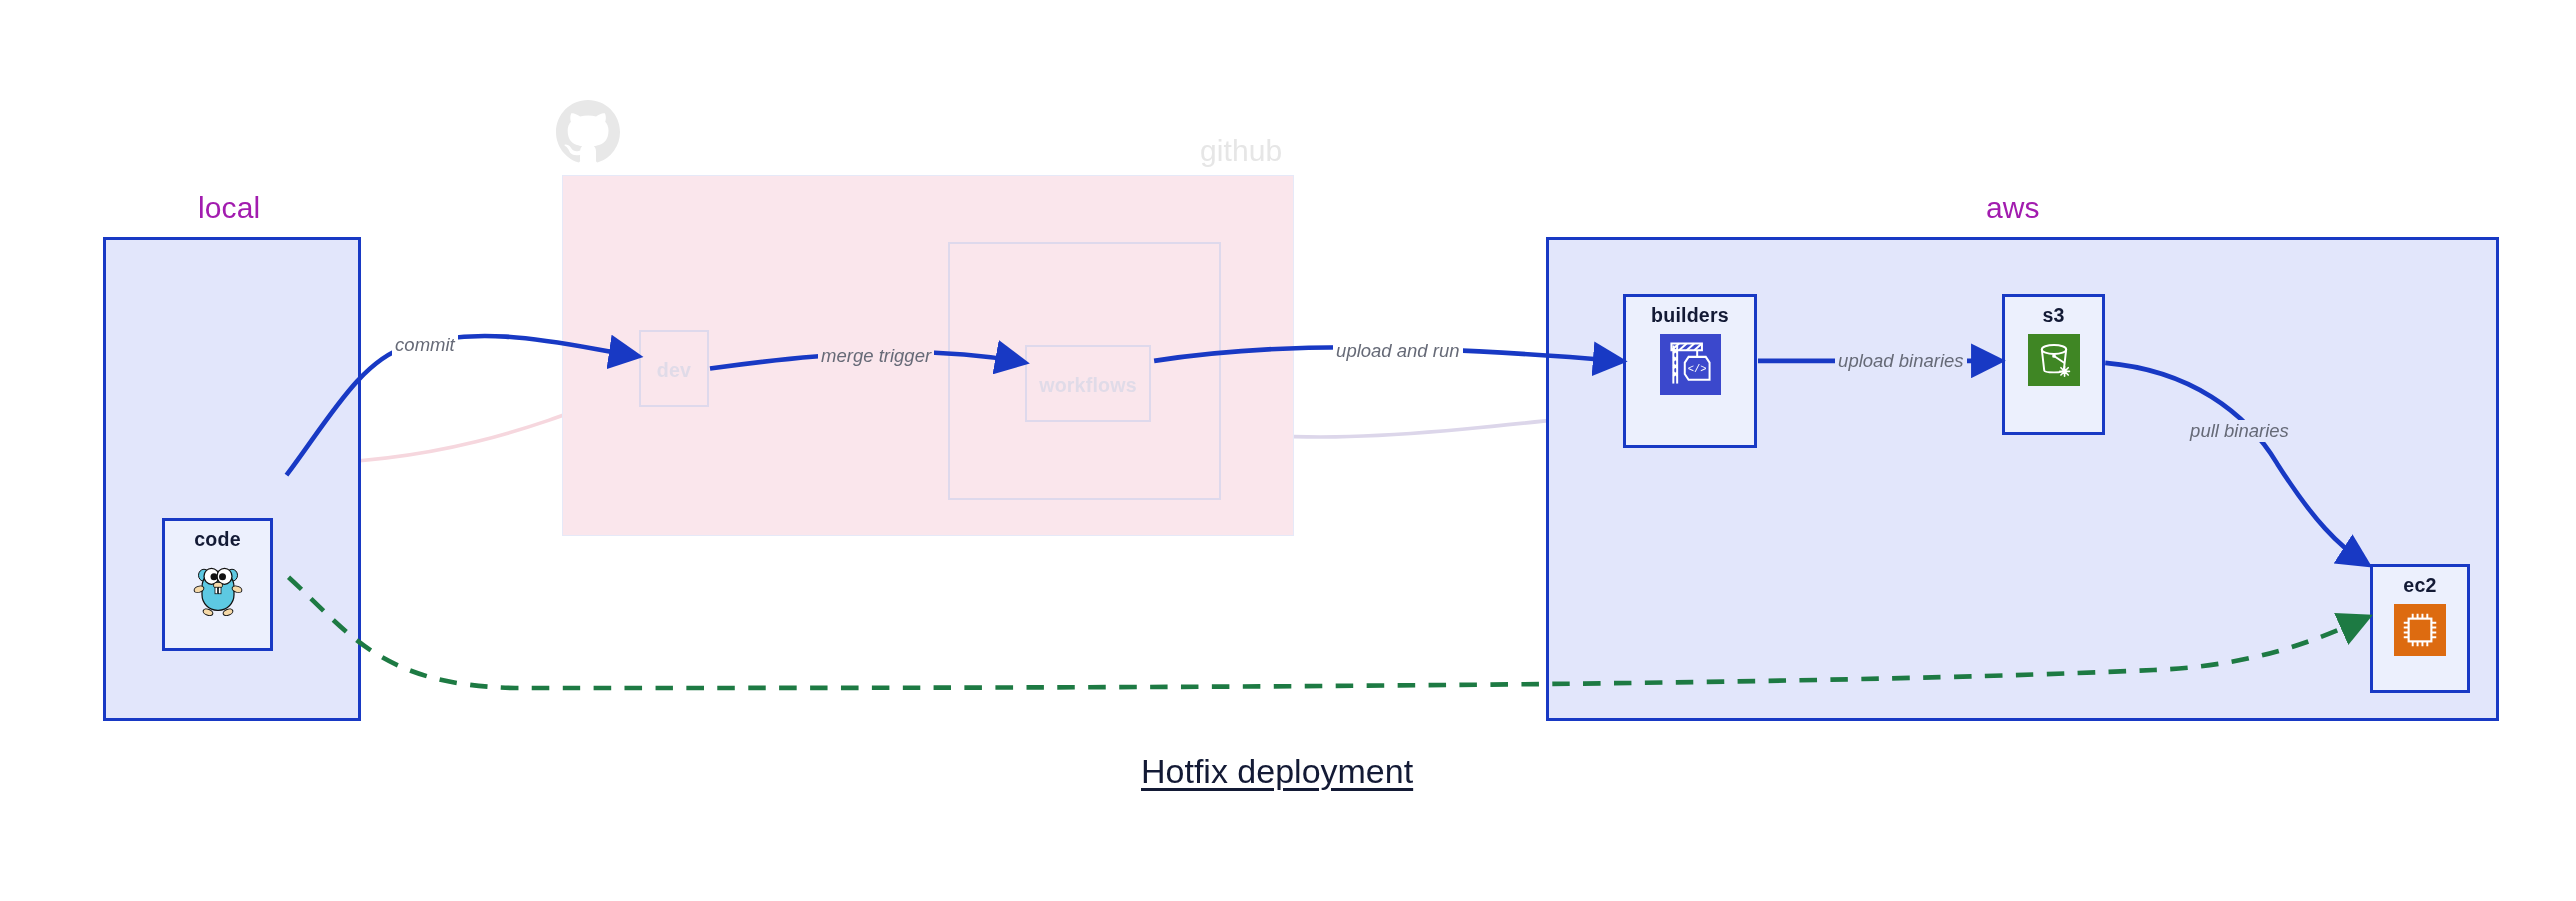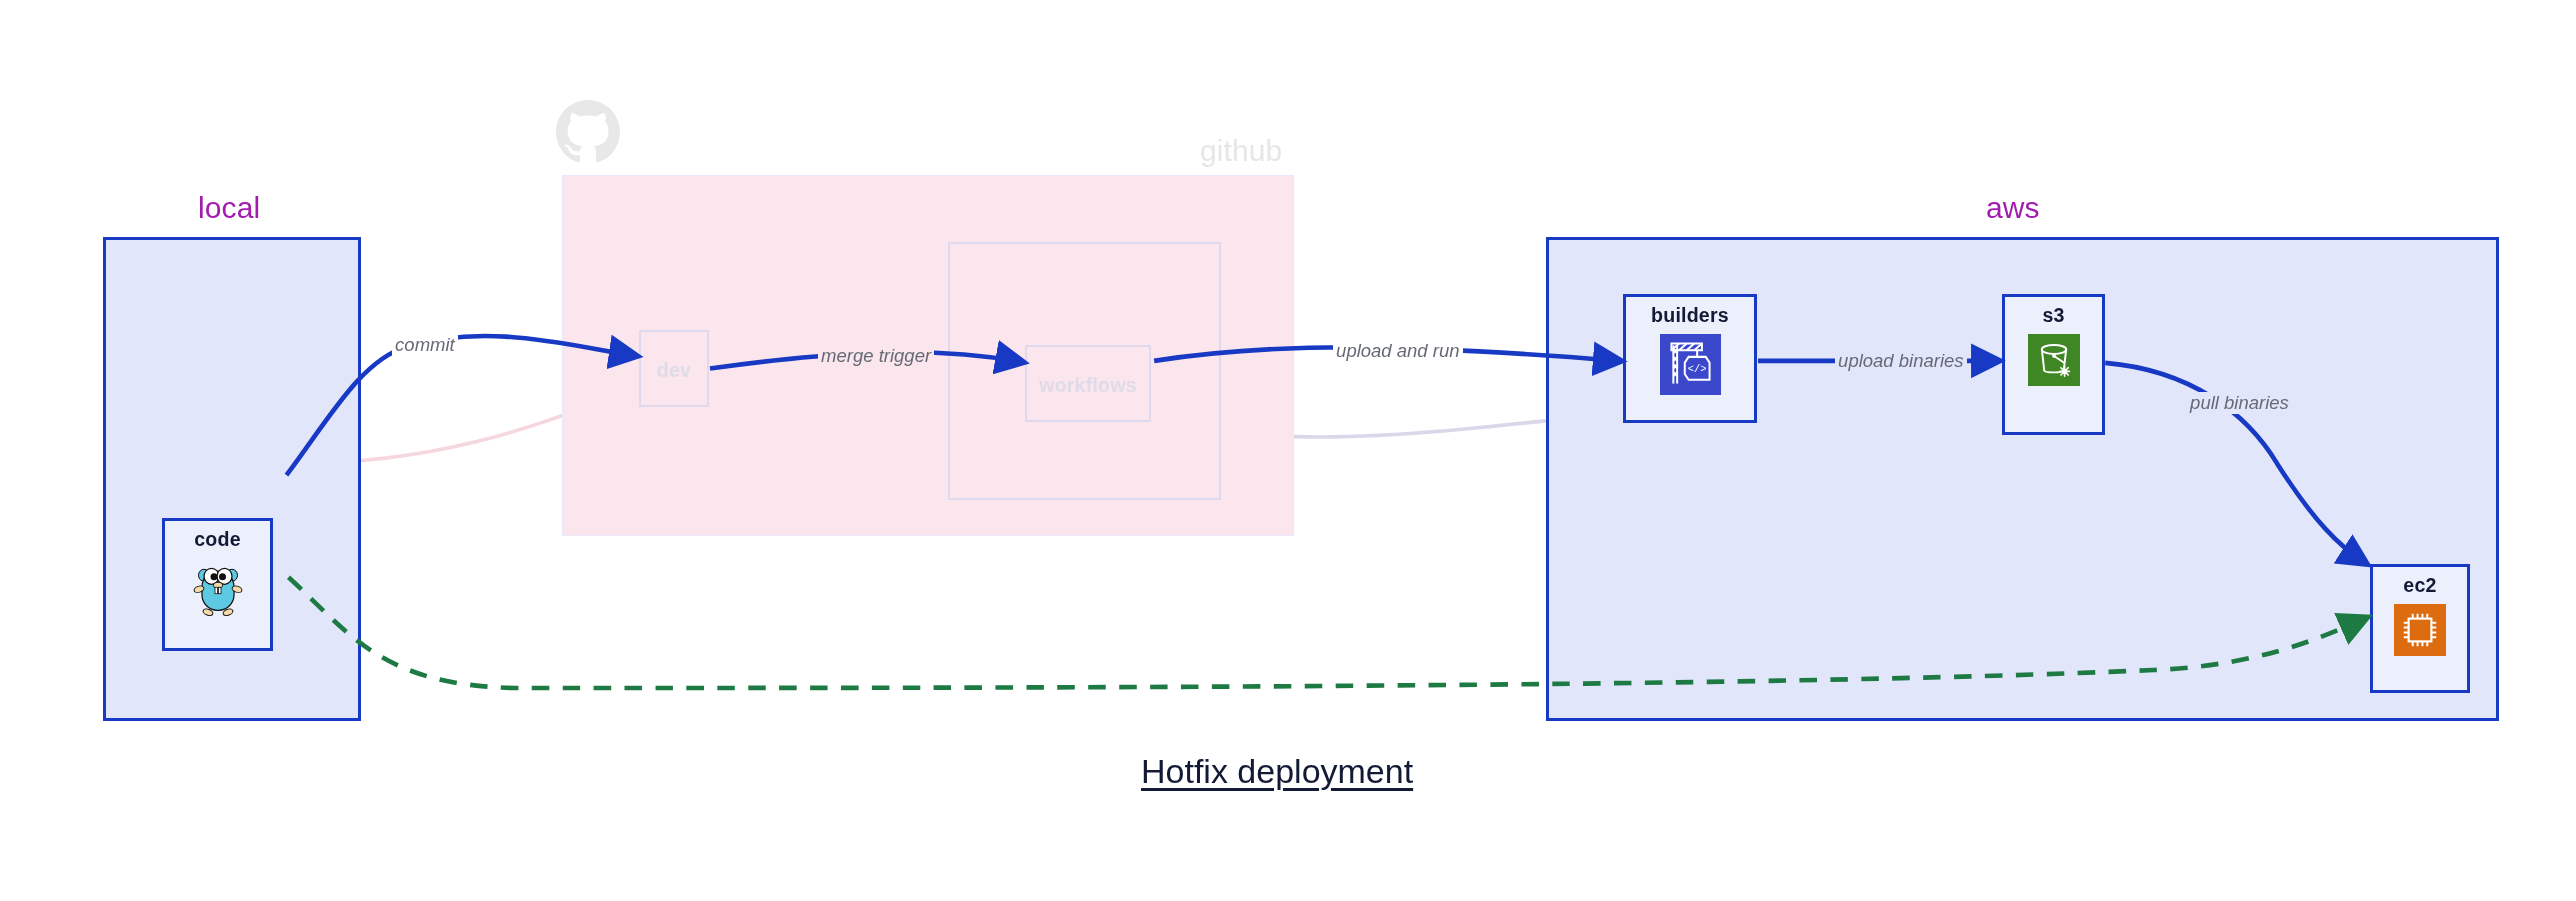--- a/index.html
+++ b/index.html
@@ -115,21 +115,21 @@
   </div>
 
   <div class="node faded" style="left:639px;top:330px;width:70px;height:77px;">
     <span class="nlabel" style="margin-top:27px;">dev</span>
   </div>
 
   <div class="node faded" style="left:1025px;top:345px;width:126px;height:77px;">
     <span class="nlabel" style="margin-top:27px;">workflows</span>
   </div>
 
-  <div class="node" style="left:1623px;top:294px;width:134px;height:129px;">
+  <div class="node" style="left:1623px;top:294px;width:134px;height:154px;">
     <span class="nlabel">builders</span>
     <span class="nicon">
       <svg width="61" height="61" viewBox="0 0 64 64">
         <rect width="64" height="64" fill="#3b48cc"></rect>
         <g fill="none" stroke="#fff" stroke-width="2.1">
           <path d="M14 12 L14 52"></path>
           <path d="M18 12 L18 52"></path>
           <path d="M14 16 L18 20 M18 16 L14 20 M14 24 L18 28 M18 24 L14 28
                    M14 32 L18 36 M18 32 L14 36 M14 40 L18 44 M18 40 L14 44"></path>
           <path d="M12 10 L44 10 L44 17 L12 17 Z"></path>
@@ -198,18 +198,18 @@
     <path d="M4086,704 C4250,718 4360,800 4420,900 C4490,1010 4540,1060 4590,1092" fill="none" stroke="#1839c4" stroke-width="9" marker-end="url(#ah-blue)"></path>
 
     <path d="M560,1120 C680,1230 740,1330 1000,1335 C1900,1335 3400,1335 4180,1300
              C4380,1292 4500,1240 4590,1200" fill="none" stroke="#1d7a43" stroke-width="9" stroke-dasharray="34 26" stroke-linecap="butt" marker-end="url(#ah-green)"></path>
   </svg>
 
   <div class="elabel" style="left:392px;top:334px;">commit</div>
   <div class="elabel onpink" style="left:818px;top:345px;">merge trigger</div>
   <div class="elabel" style="left:1333px;top:340px;">upload and run</div>
   <div class="elabel onblue" style="left:1826px;top:350px;margin-left:9px;">upload binaries</div>
-  <div class="elabel onblue" style="left:2187px;top:392px;font-style:italic;">pull binaries</div>
+  <div class="elabel onblue" style="left:2187px;top:420px;font-style:italic;">pull binaries</div>
 
   <div id="maintitle" style="left:1141px;top:752px;">Hotfix deployment</div>
 
 </div>
 
 
 </body></html>

